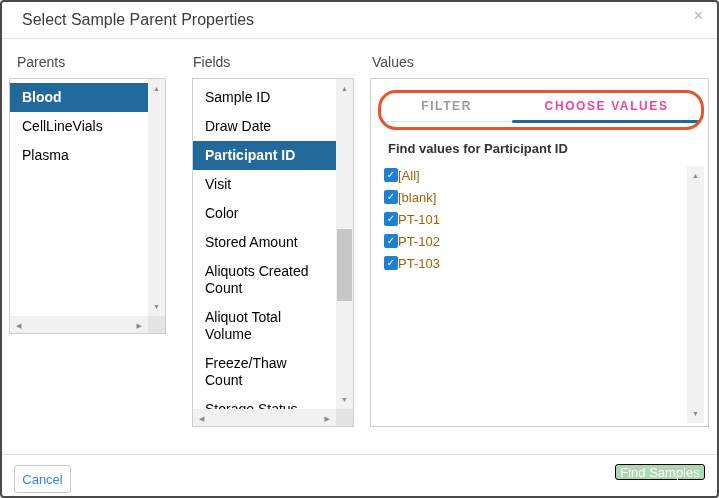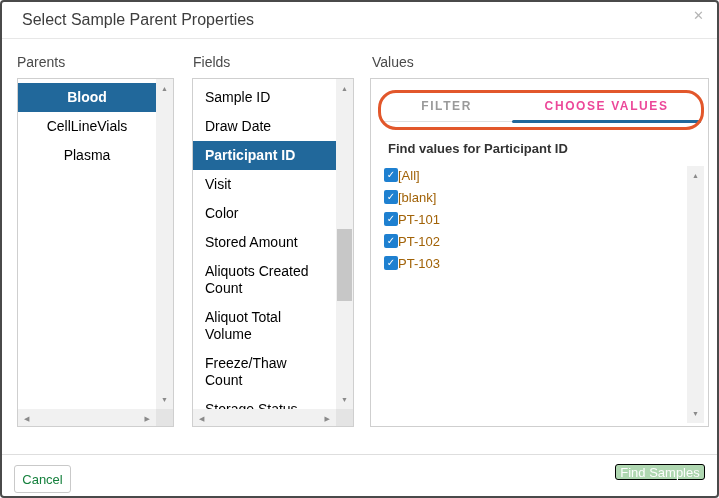--- a/index.html
+++ b/index.html
@@ -20,21 +20,21 @@
     cursor:pointer; line-height:1; }
 
   
   .col-label { position:absolute; top:52px; font-size:14px; color:#4a4a4a; }
   .lbl-parents { left:15px; }
   .lbl-fields  { left:191px; }
   .lbl-values  { left:370px; }
 
   
   .listbox { position:absolute; top:76px; background:#fff; border:1px solid #cfcfcf; }
-  .box-parents { left:15px;  width:157px; height:349px;text-align:center; }
+  .box-parents { left:7px;  width:157px; height:256px; }
   .box-fields  { left:190px; width:162px; height:349px; }
   .list-inner { position:absolute; left:0; top:0; right:17px; bottom:17px;
     overflow:hidden; padding-top:4px; }
   .list-item { padding:6px 12px; font-size:14px; color:#000000; line-height:17px;
     cursor:pointer; }
   .list-item.selected { background:#21689B; color:#fff; font-weight:bold; }
 
   
   .vscroll { position:absolute; right:0; top:0; bottom:17px; width:17px;
     background:#f1f1f1; }
@@ -77,21 +77,21 @@
   .option-label { font-size:13px; color:#a16207; }
   .values-vscroll { position:absolute; right:4px; top:87px; bottom:3px; width:17px;
     background:#f1f1f1; }
 
   
   .footer { position:absolute; left:0; top:452px; width:100%; height:44px;
     border-top:1px solid #dedede; }
   .btn { position:absolute; border-radius:3px; font-size:13px; cursor:pointer;
     font-family:"Liberation Sans", sans-serif; }
   .btn-cancel { left:12px; top:10px; width:57px; height:28px;
-    background:#fff; border:1px solid #c9c9c9; color:#15803d; }
+    background:#fff; border:1px solid #c9c9c9; color:#3b82f6; }
   .btn-submit { right:12px; top:9px; width:90px; height:16px;
     background:#AFD7B1; border:1px solid #000000; color:#fdfdfd; cursor:default; }
 </style>
 </head>
 <body>
 
 <div class="dialog">
 
   <div class="header">
     <div class="title">Select Sample Parent Properties</div>

